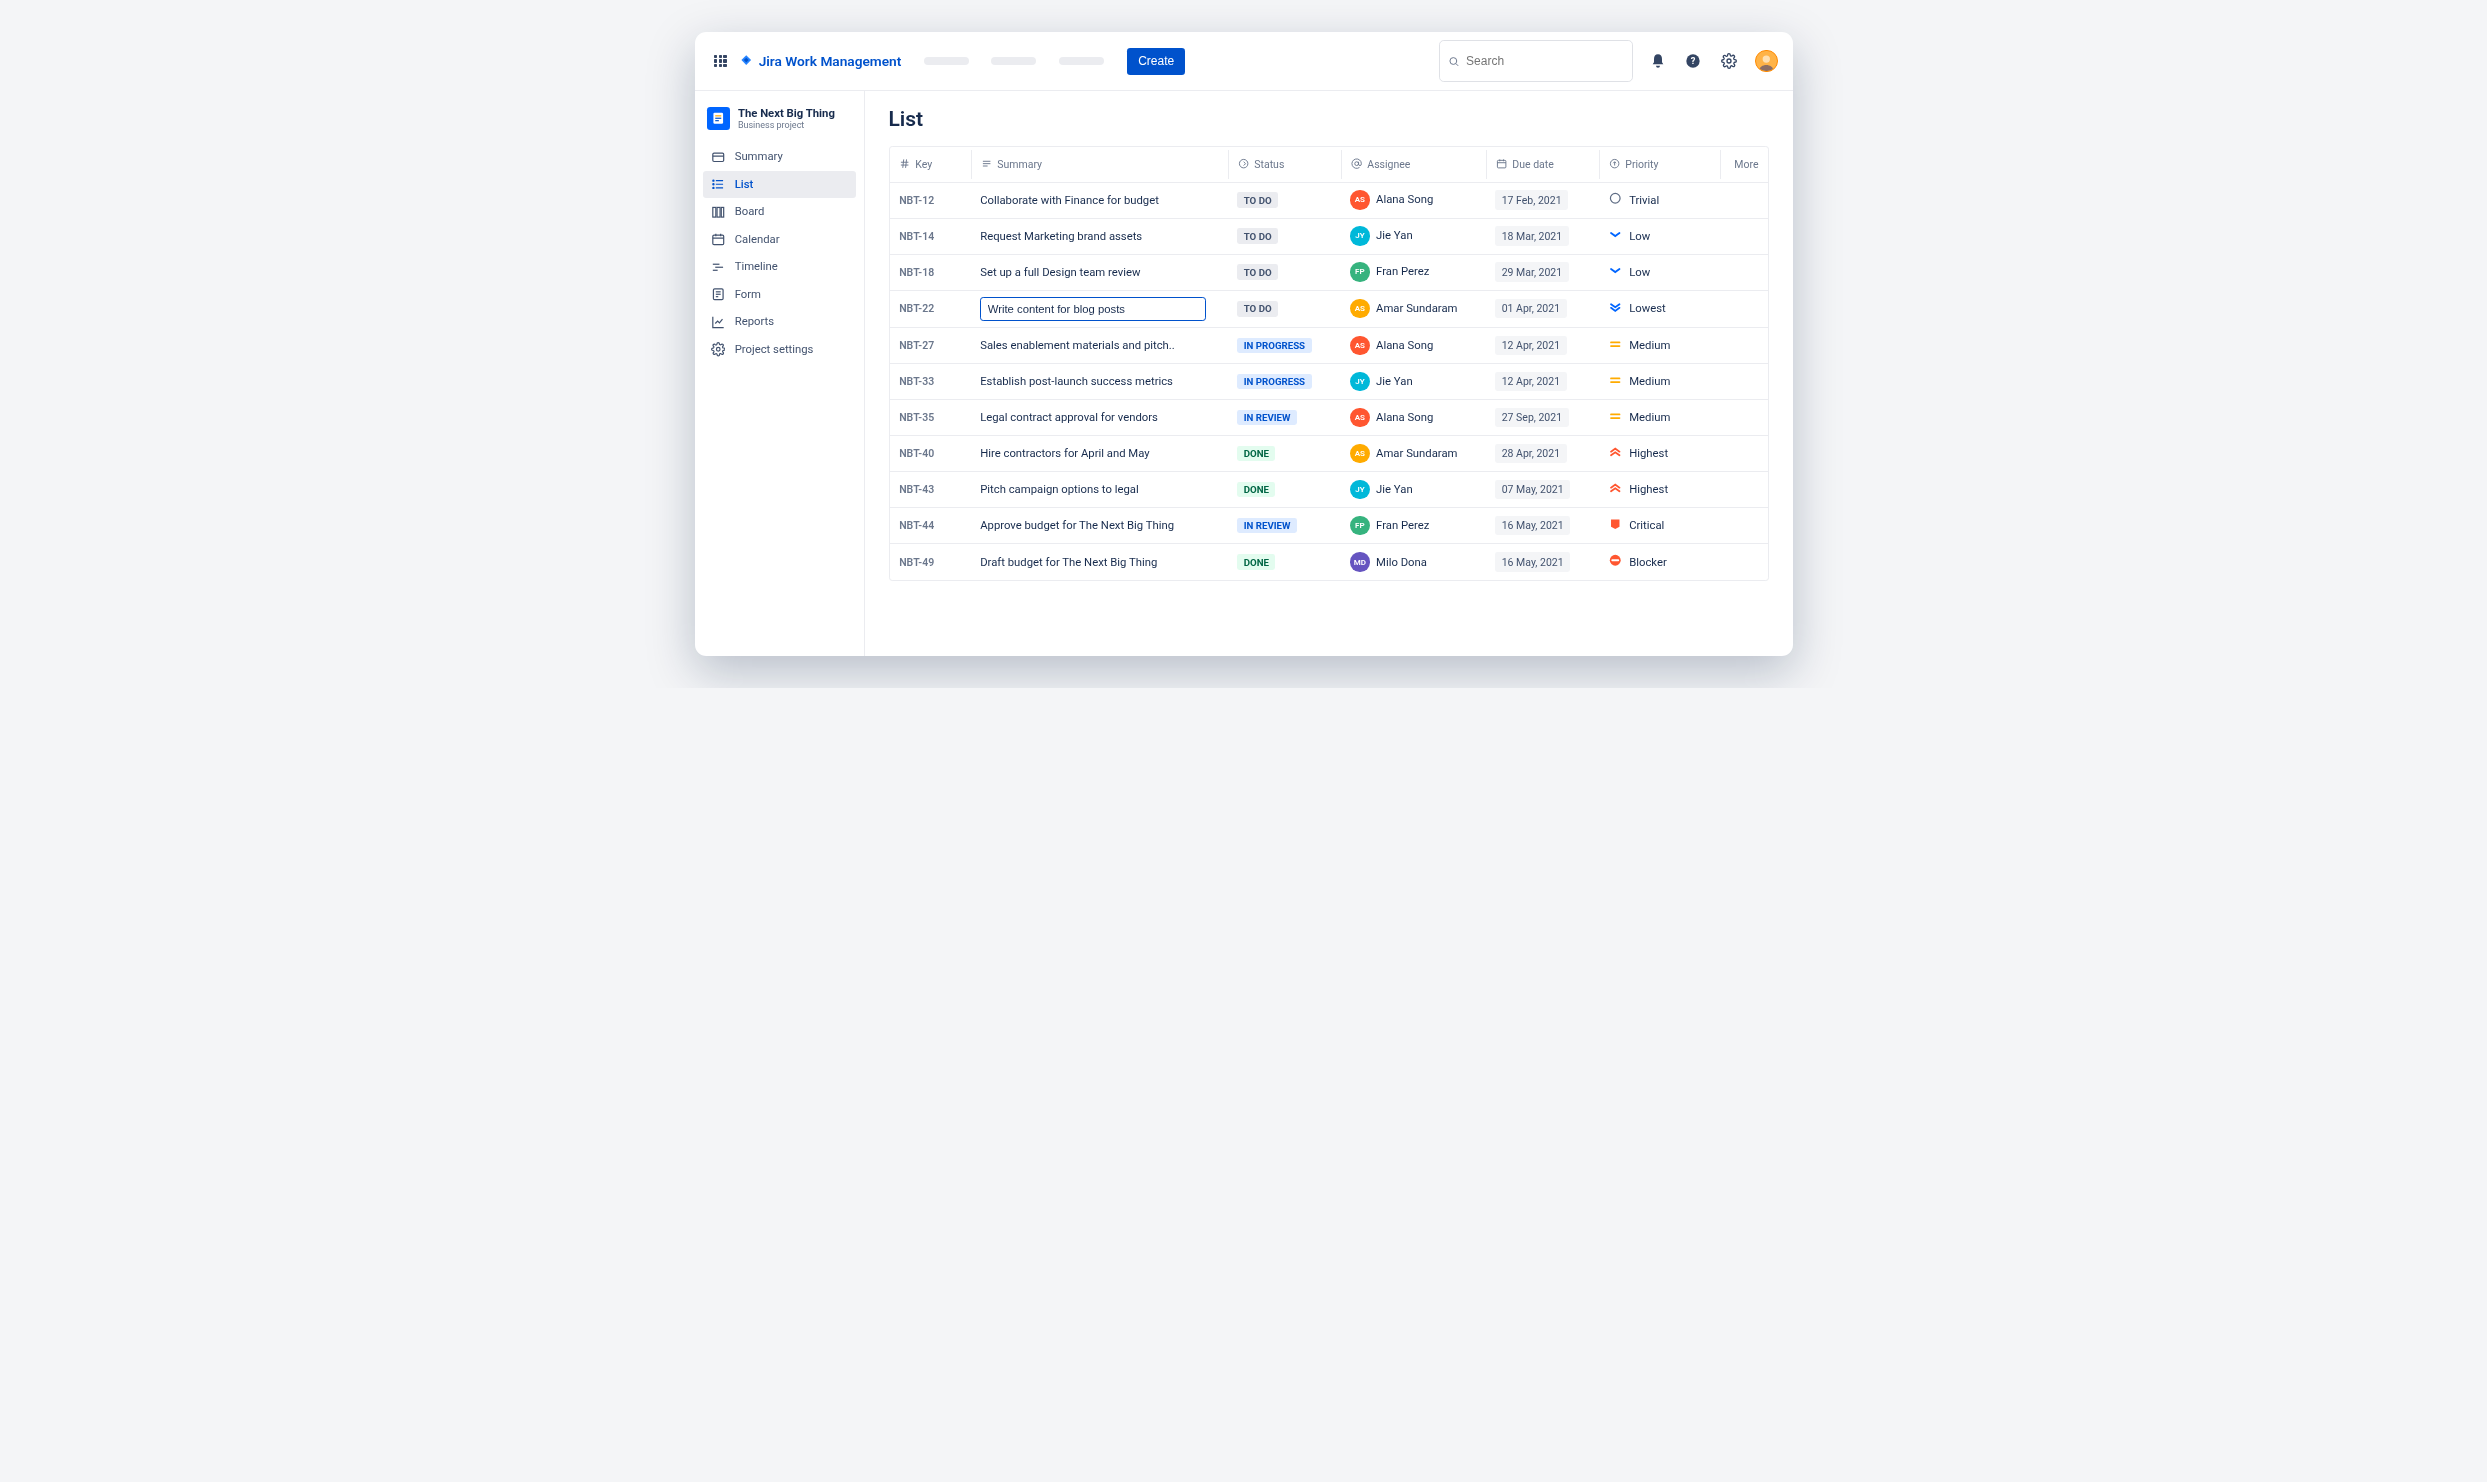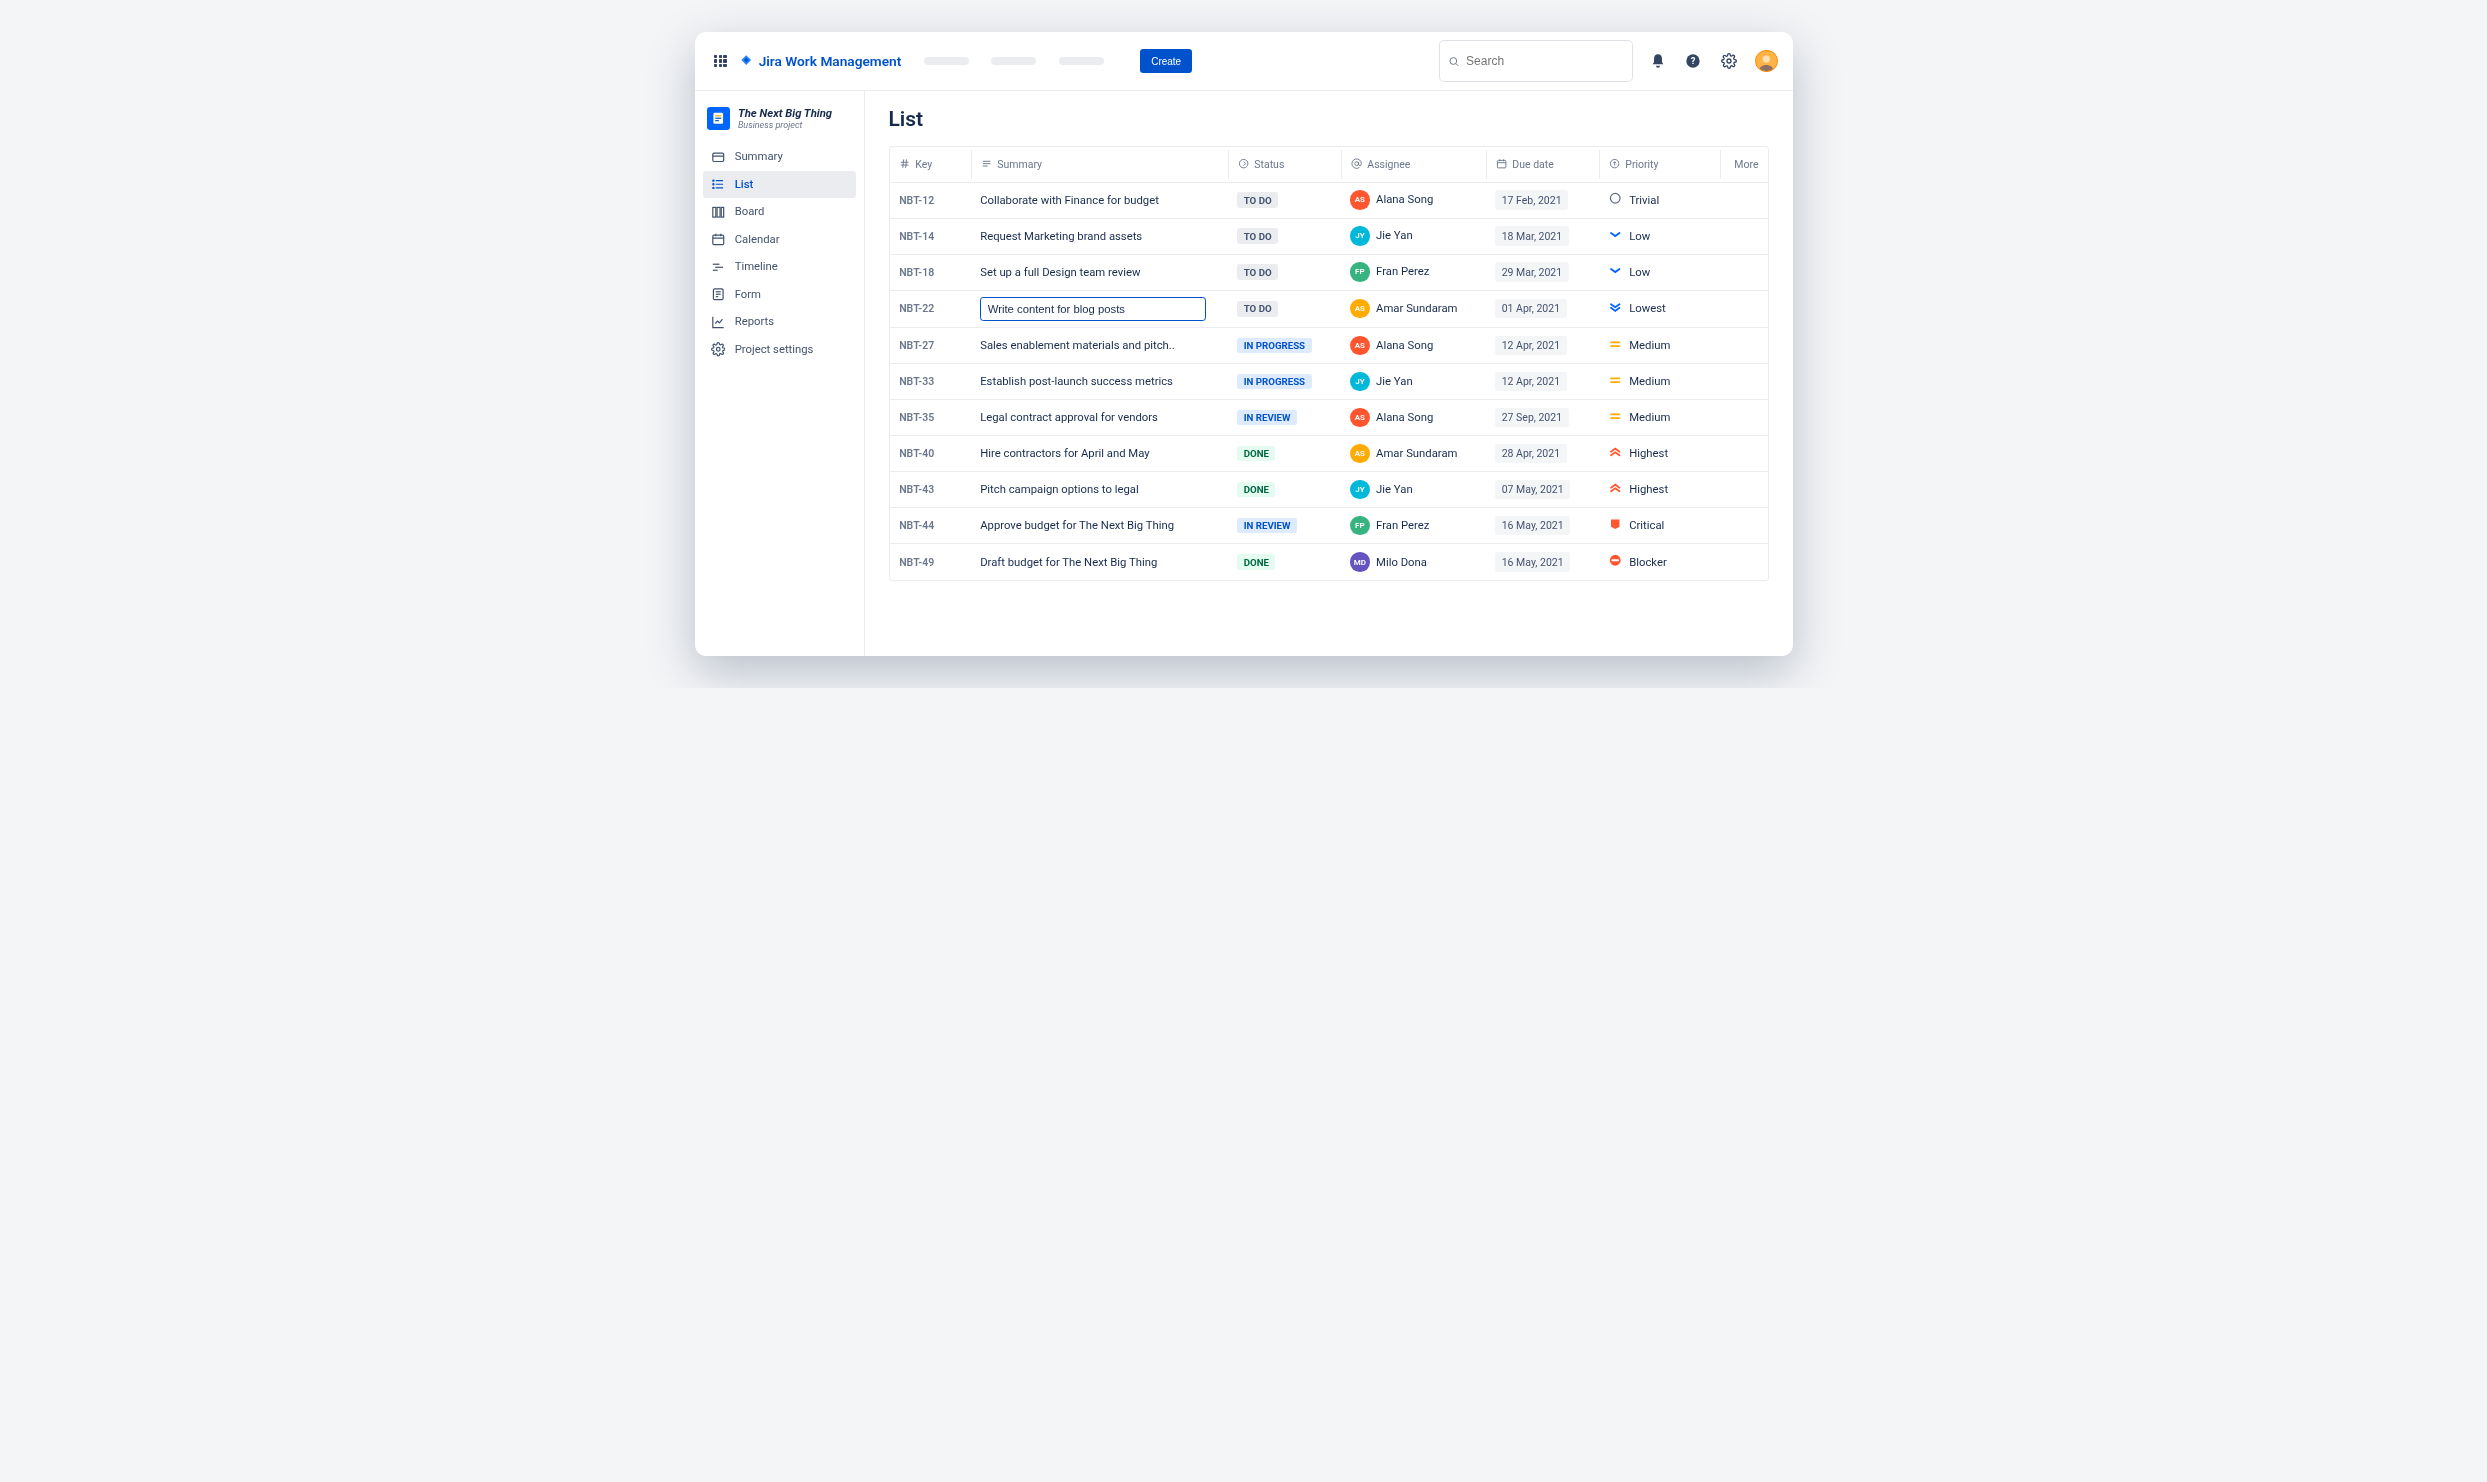--- a/index.html
+++ b/index.html
@@ -41,22 +41,22 @@
     display:flex; align-items:center; gap:4.8px;
     color:#0052CC; font-weight:600; font-size:13.7px;
     cursor:pointer;
   }
   .nav-skeleton {
     width: 45px; height: 8px; border-radius: 4px;
     background:#EBECF0; margin-left: 14.5px;
   }
   .create-btn {
     background:#0052CC; color:#fff; border:none;
-    padding:6.5px 11.3px; border-radius:3.2px; font-size:10px;
-    font-weight:500; margin-left:28px; cursor:pointer;
+    padding:6.5px 11.3px; border-radius:3.2px; font-size:12px;
+    font-weight:500; margin-left:15px; cursor:pointer;
   }
   .spacer { flex:1; }
   .search {
     display:flex; align-items:center; gap:6.5px;
     border:1.6px solid #DFE1E6; border-radius:4.8px;
     padding:13px 8px; width:194px; color:#6B778C;
   }
   .search input {
     border:none; outline:none; font-size:12px; width:100%;
     color:#172B4D;
@@ -75,21 +75,20 @@
   }
   
   .layout { display:flex; min-height:565px; }
   .sidebar {
     width:170px; border-right:0.8px solid #EBECF0;
     padding:11.3px 8px;
   }
   .project-header {
     display:flex; gap:8px; align-items:center;
     padding:4.8px 4.8px 13px 4.8px;
-    font-style:italic;
   }
   .project-icon {
     width:22.6px; height:22.6px; border-radius:3.2px; background:#0065FF;
     display:flex; align-items:center; justify-content:center;
   }
   .project-title { font-weight:700; font-size:11.3px; color:#172B4D; }
   .project-sub { font-size:9px; color:#6B778C; }
   .nav-item {
     display:flex; align-items:center; gap:9.7px;
     padding:6.5px 8px; border-radius:3.2px;

